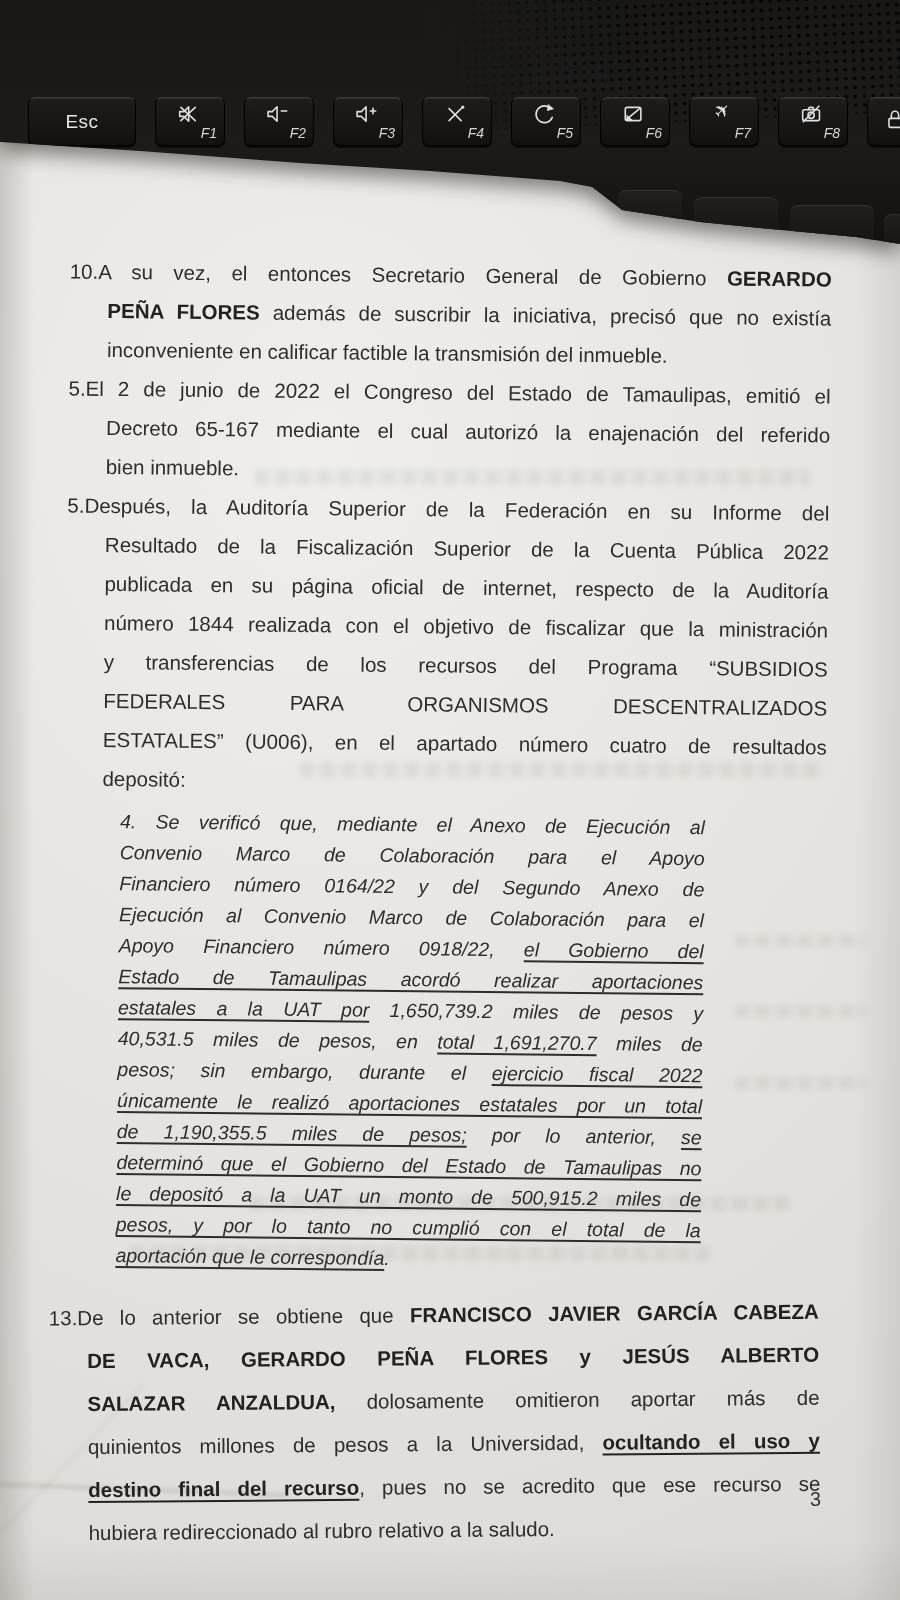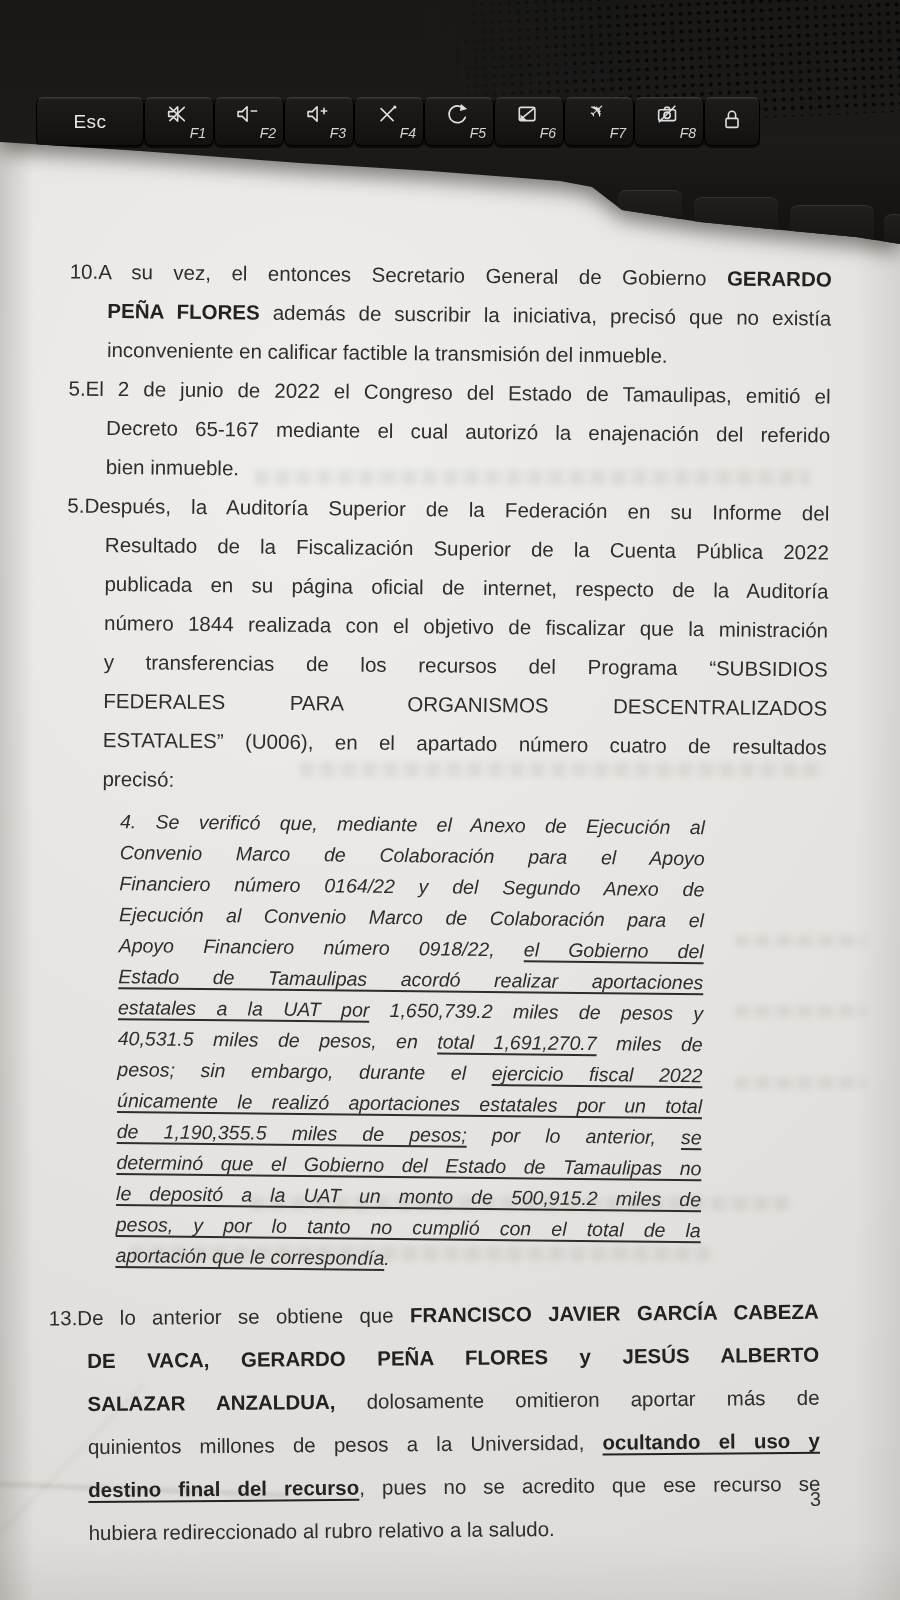--- a/index.html
+++ b/index.html
@@ -23,21 +23,21 @@
   .kb-wrap{position:absolute;left:0;top:0;width:900px;height:280px;
     filter:drop-shadow(0 9px 10px rgba(35,32,28,.55));}
   .kb{position:absolute;left:0;top:0;width:900px;height:262px;
     background:linear-gradient(180deg,#181716 0%,#1c1b1a 55%,#100f0e 100%);
     clip-path:polygon(0 0,900px 0,900px 244px,856px 237px,760px 228px,700px 222px,
                       622px 210px,592px 187px,560px 181px,430px 171px,300px 163px,140px 151px,0 142px);}
   .grille{position:absolute;left:426px;top:-8px;width:480px;height:130px;transform:rotate(-2.5deg);
     background:radial-gradient(circle,#040404 1.7px, rgba(0,0,0,0) 2.2px);background-size:9px 9px;opacity:.9;}
   .grille::after{content:"";position:absolute;inset:0;
     background:linear-gradient(to left, rgba(26,25,24,0) 55%, rgba(26,25,24,1) 100%);}
-  .fnrow{position:absolute;top:97px;left:0;right:0;display:flex;padding-left:36px;}
+  .fnrow{position:absolute;top:97px;left:0;right:0;display:flex;gap:19px;padding-left:28px;}
   .key{position:relative;width:68px;height:47px;flex:0 0 auto;border-radius:7px;
     background:linear-gradient(180deg,#1d1c1b,#121110);
     border:1px solid #000;border-top-color:#3a3836;
     box-shadow:0 2px 0 rgba(0,0,0,.6), inset 0 1px 0 rgba(255,255,255,.07);}
   .key.esc{width:106px;display:flex;align-items:center;justify-content:center;}
   .key.partial{width:54px;}
   .esc-label{color:#e8e8e8;font-size:19px;letter-spacing:.5px;}
   .kicon{position:absolute;top:4px;left:50%;transform:translateX(-58%);width:24px;height:24px;}
   .key.partial .kicon{transform:translateX(-50%);top:9px;}
   .kicon svg{width:24px;height:24px;}
@@ -99,21 +99,21 @@
         <div class="line end"><span class="">bien inmueble.</span></div>
       </div>
       <div class="block numbered">
         <div class="line first"><span class="num">5.</span><span class="">Después, la Auditoría Superior de la Federación en su Informe del</span></div>
         <div class="line"><span class="">Resultado de la Fiscalización Superior de la Cuenta Pública 2022</span></div>
         <div class="line"><span class="">publicada en su página oficial de internet, respecto de la Auditoría</span></div>
         <div class="line"><span class="">número 1844 realizada con el objetivo de fiscalizar que la ministración</span></div>
         <div class="line"><span class="">y transferencias de los recursos del Programa “SUBSIDIOS</span></div>
         <div class="line"><span class="">FEDERALES PARA ORGANISMOS DESCENTRALIZADOS</span></div>
         <div class="line"><span class="">ESTATALES” (U006), en el apartado número cuatro de resultados</span></div>
-        <div class="line end"><span class="">precisó:</span></div>
+        <div class="line end"><span class="">depositó:</span></div>
       </div>
       <div class="block quote">
         <div class="line"><span class="">4. Se verificó que, mediante el Anexo de Ejecución al</span></div>
         <div class="line"><span class="">Convenio Marco de Colaboración para el Apoyo</span></div>
         <div class="line"><span class="">Financiero número 0164/22 y del Segundo Anexo de</span></div>
         <div class="line"><span class="">Ejecución al Convenio Marco de Colaboración para el</span></div>
         <div class="line"><span class="">Apoyo Financiero número 0918/22, </span><span class="u">el Gobierno del</span></div>
         <div class="line"><span class="u">Estado de Tamaulipas acordó realizar aportaciones</span></div>
         <div class="line"><span class="u">estatales a la UAT por</span><span class=""> 1,650,739.2 miles de pesos y</span></div>
         <div class="line"><span class="">40,531.5 miles de pesos, en </span><span class="u">total 1,691,270.7</span><span class=""> miles de</span></div>

